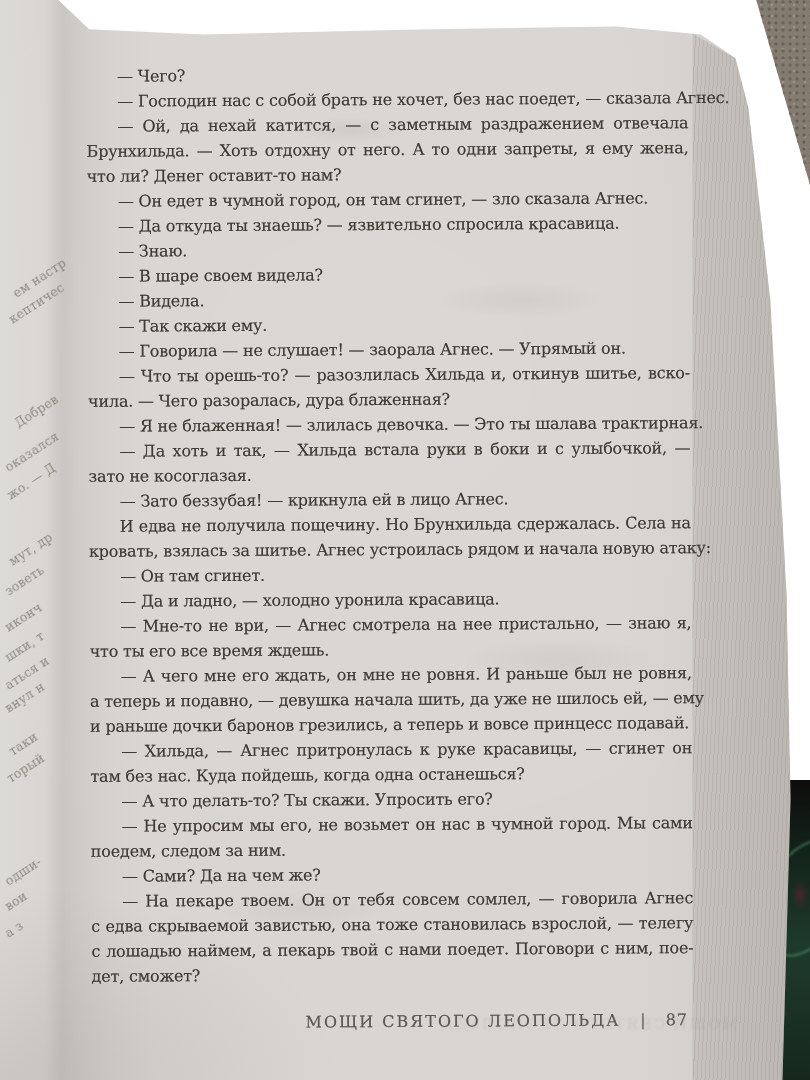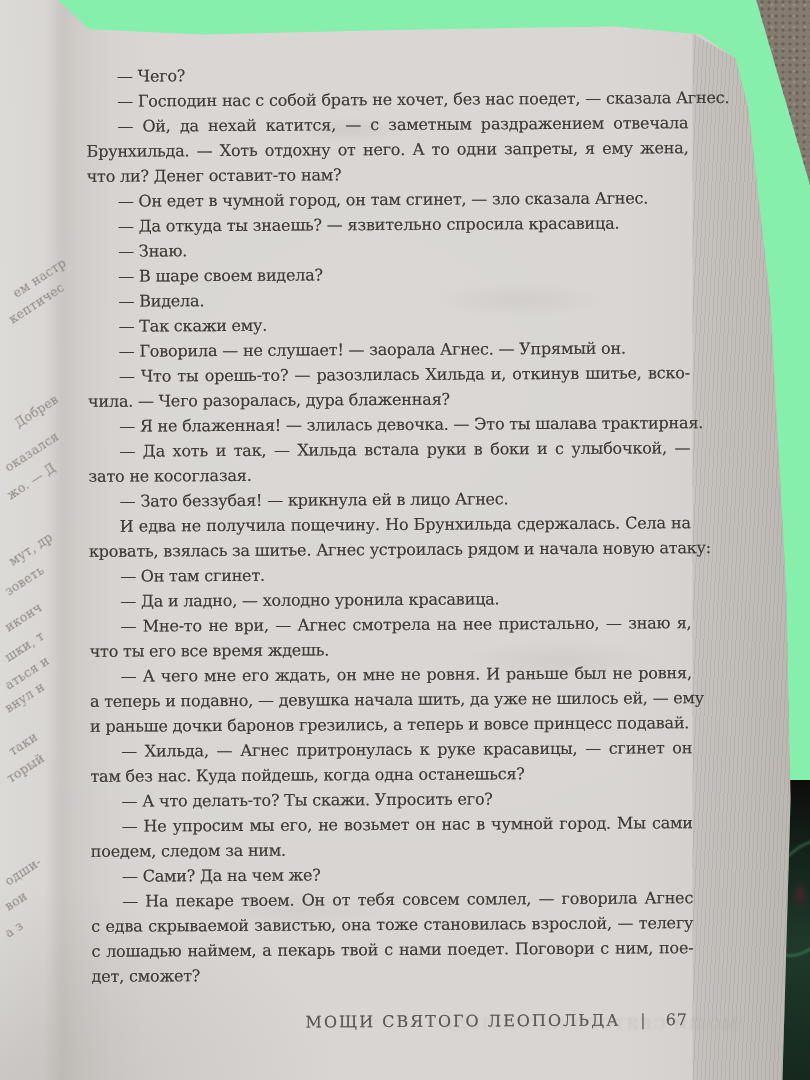--- a/index.html
+++ b/index.html
@@ -1,18 +1,18 @@
 <!DOCTYPE html>
 <html><head>
 <meta charset="utf-8">
 <style>
   html,body{margin:0;padding:0;background:#000;}
   .photo{
     position:relative;width:810px;height:1080px;overflow:hidden;
-    background:#86efac;
+    background:#ffffff;
     font-family:"DejaVu Serif","Liberation Serif",serif;
   }
   
   .carpet{
     position:absolute;top:0;right:0;width:64px;height:185px;
     clip-path:polygon(16% 0,100% 0,100% 100%);
     background-color:#847b71;
     background-image:
       radial-gradient(circle at 2px 2px,#6b6257 1.3px,transparent 1.9px),
       radial-gradient(circle at 4px 5px,#9a9084 1.1px,transparent 1.7px);
@@ -143,21 +143,21 @@
       <div class="line j">с едва скрываемой завистью, она тоже становилась взрослой, — телегу</div>
       <div class="line j">с лошадью наймем, а пекарь твой с нами поедет. Поговори с ним, пое-</div>
       <div class="line">дет, сможет?</div>
     </div>
 
   <div class="ghost-footer">МОЩИ СВЯТОГО ЛЕОПОЛЬДА</div>
 
   <div class="footer">
     <span class="title">МОЩИ СВЯТОГО ЛЕОПОЛЬДА</span>
     <span class="sep">|</span>
-    <span class="num">67</span>
+    <span class="num">87</span>
   </div>
 <div class="fragment" style="left: 10px; top: 288px;">ем настр</div>
     <div class="fragment" style="left: 6px; top: 314px;">кептичес</div>
     <div class="fragment" style="left: 12px; top: 418px;">Добрев</div>
     <div class="fragment" style="left: 2px; top: 462px;">оказался</div>
     <div class="fragment" style="left: 4px; top: 490px;">жо. — Д</div>
     <div class="fragment" style="left: 6px; top: 556px;">мут, др</div>
     <div class="fragment" style="left: 2px; top: 586px;">зоветь</div>
     <div class="fragment" style="left: 2px; top: 622px;">иконч</div>
     <div class="fragment" style="left: 2px; top: 652px;">шки, т</div>

